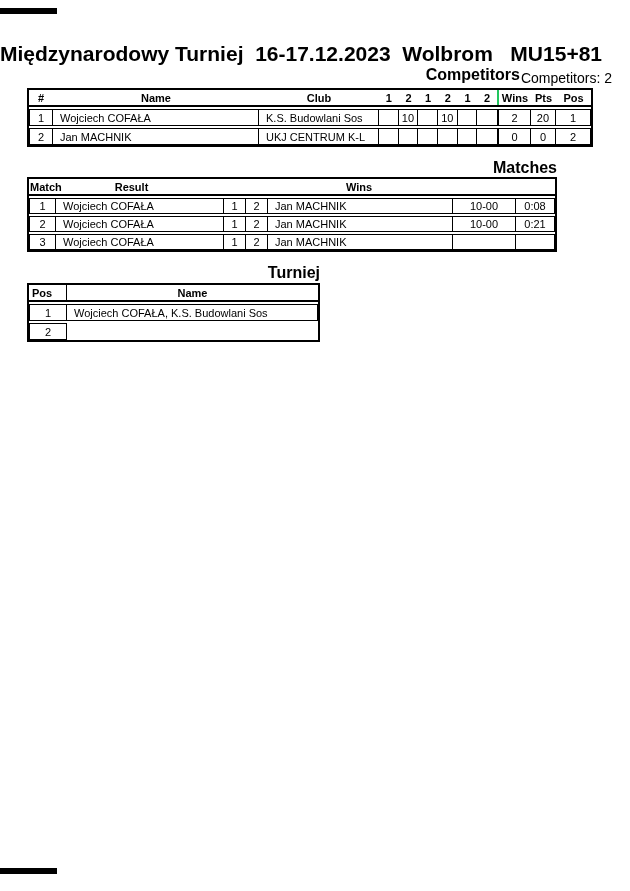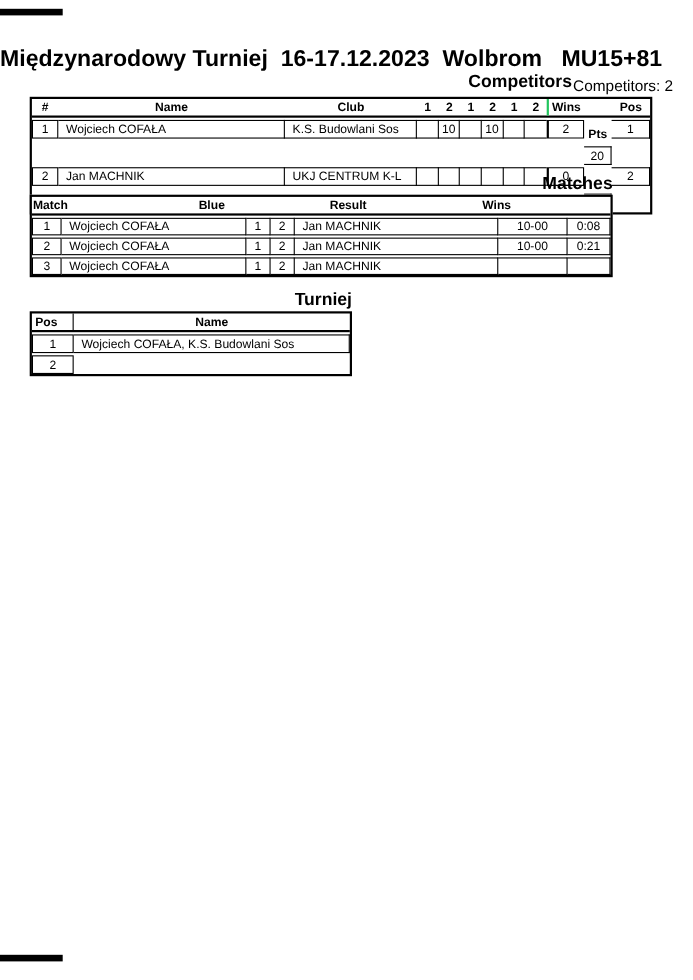--- a/index.html
+++ b/index.html
@@ -44,21 +44,21 @@
 
   
   .c-num{width:24px;}
   .c-name{width:206px;}
   .c-club{width:120px;}
   .c-s{width:19.66px;}
   .c-s.s-last{border-right:none;}
   .c-wins{width:34px;}
   .th .c-wins{border-left:2px solid #22c55e;}
   .data .c-wins{border-left:2px solid #000;}
-  .c-pts{width:25px;margin-top:24px;}
+  .c-pts{width:25px;}
   .c-pos{flex:1 1 auto;}
 
   
   .m-match{width:27px;}
   .th .m-match{justify-content:flex-start;padding-left:1px;overflow:visible;}
   .m-white{width:168px;}
   .m-n1{width:22px;}
   .m-n2{width:22px;}
   .m-blue{width:185px;}
   .m-result{width:63px;}
@@ -126,21 +126,20 @@
     </div>
   </div>
 
   <div class="sec-heading h-matches">Matches</div>
 
   <div class="tbl t-match">
     <div class="tr th">
       <div class="td m-match">Match</div>
       <div class="td m-n1"></div>
       <div class="td m-n2"></div>
-      <div class="td m-blue">Blue</div>
       <div class="td m-result">Result</div>
       <div class="td m-time">Wins</div>
     </div>
     <div class="tr data">
       <div class="td m-match">1</div>
       <div class="td m-white left">Wojciech COFAŁA</div>
       <div class="td m-n1">1</div>
       <div class="td m-n2">2</div>
       <div class="td m-blue left">Jan MACHNIK</div>
       <div class="td m-result">10-00</div>

